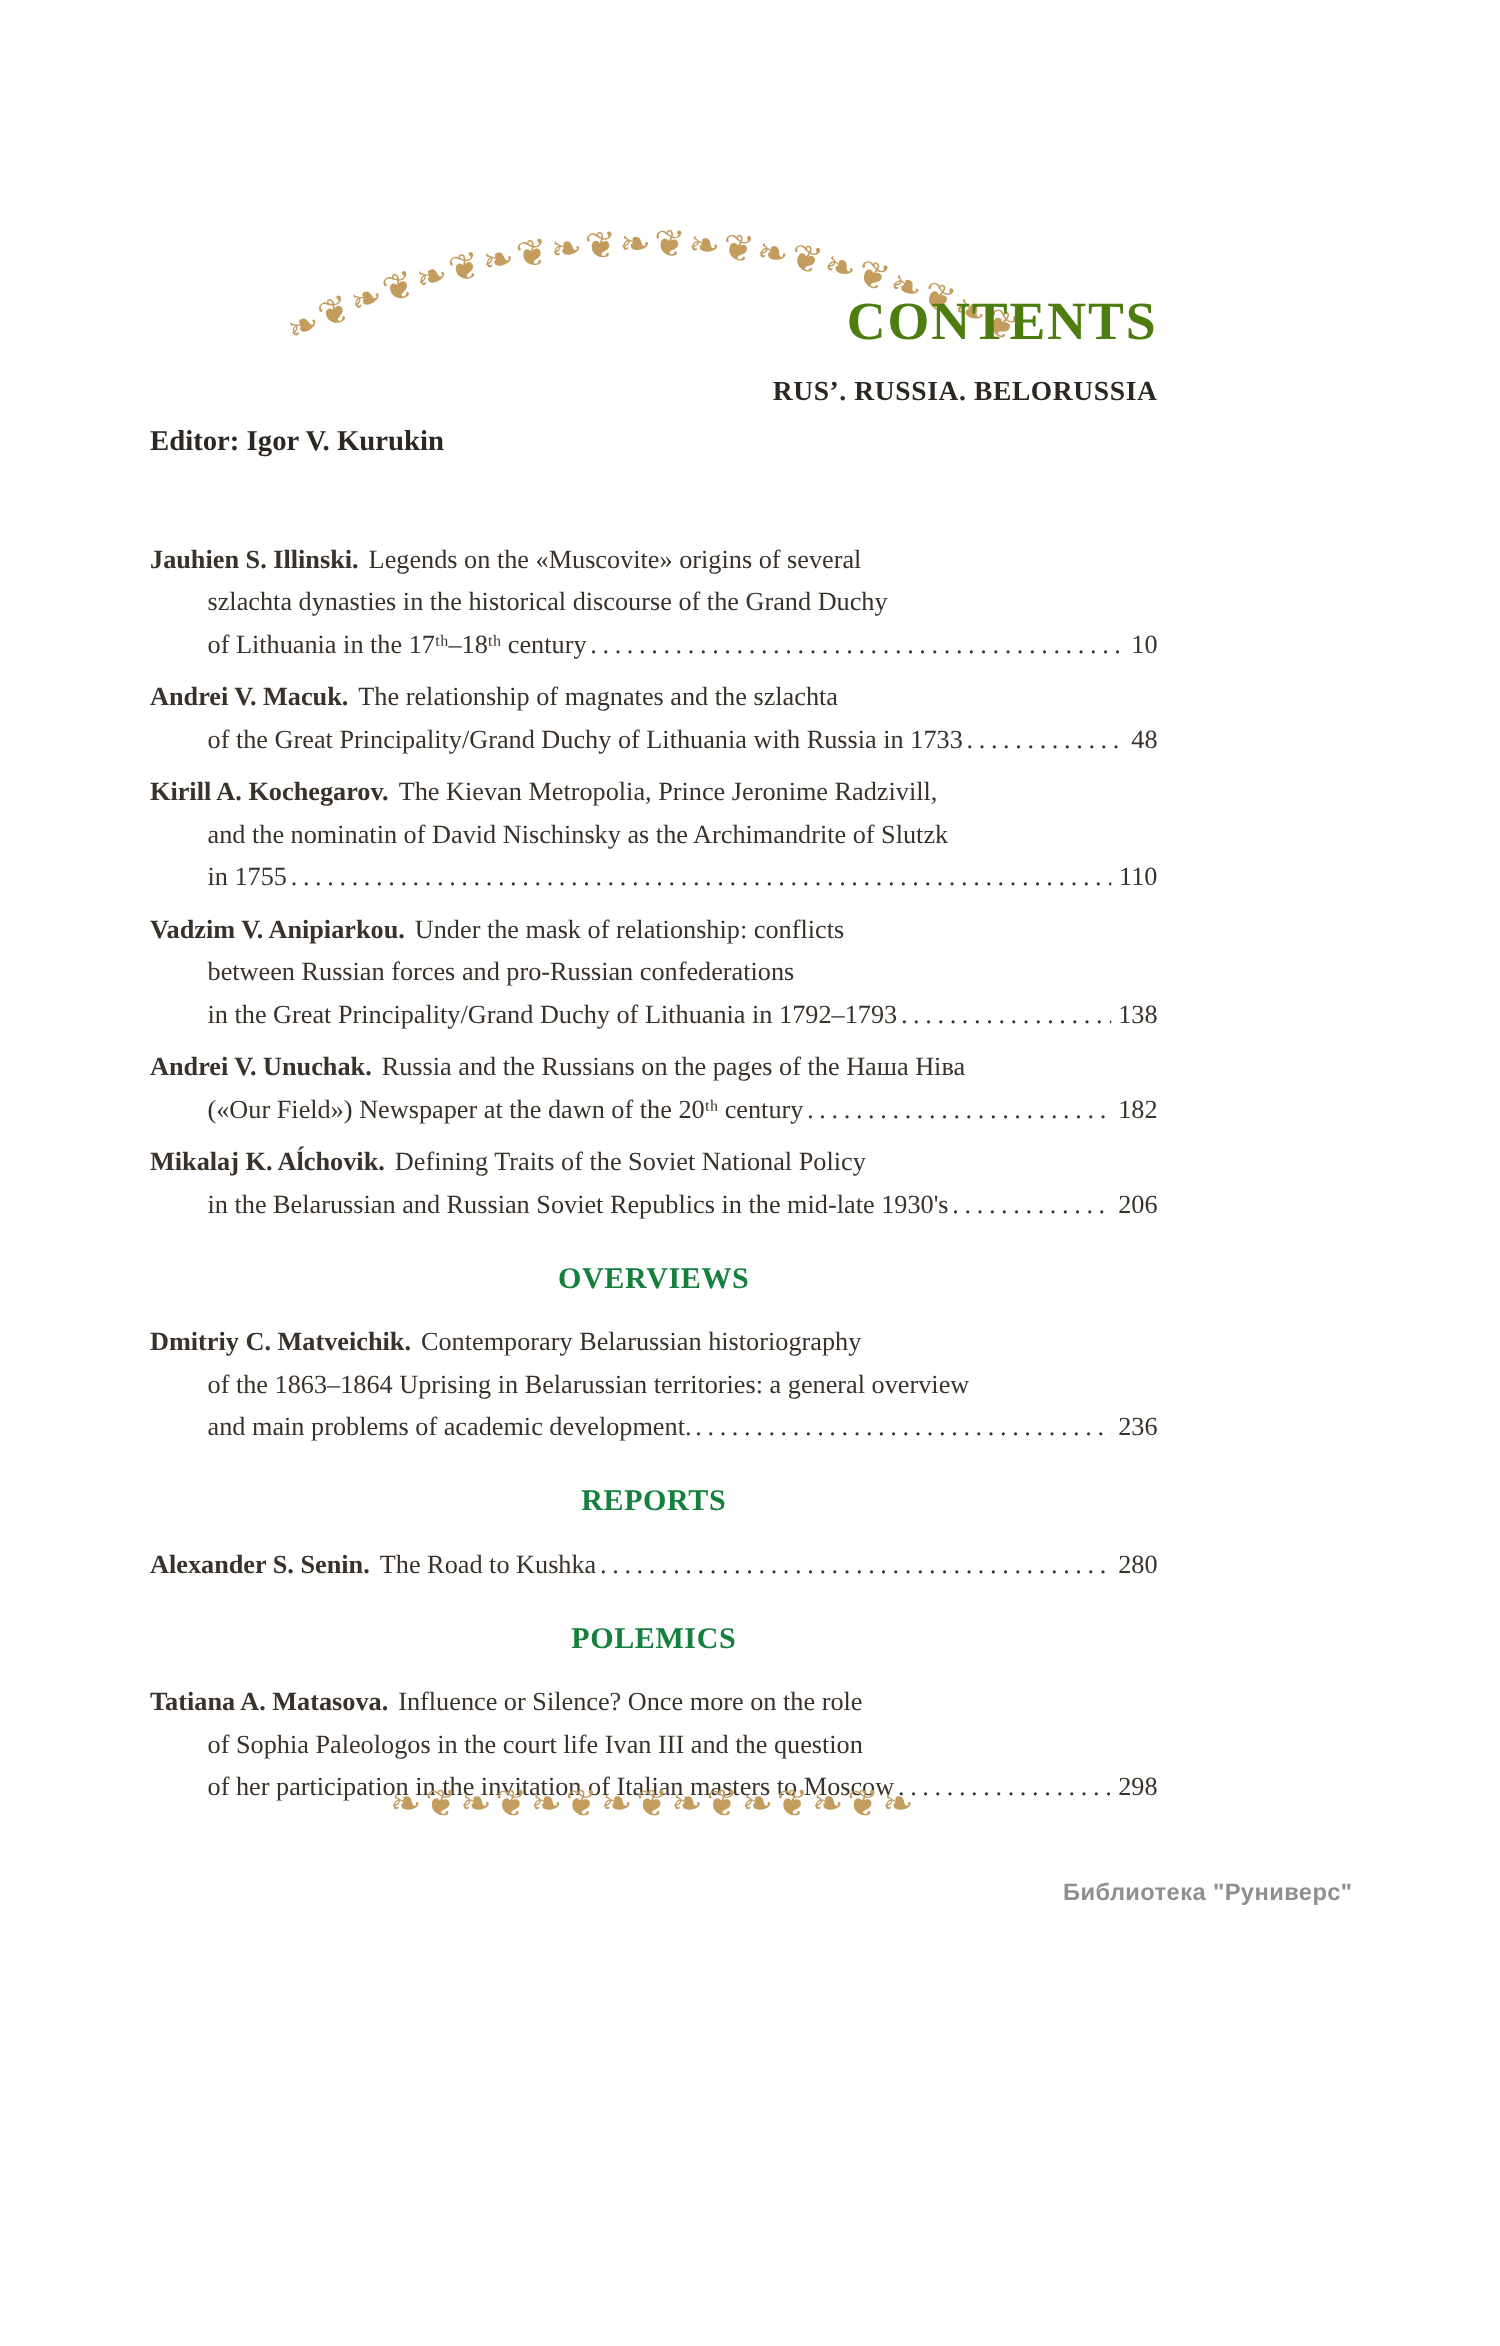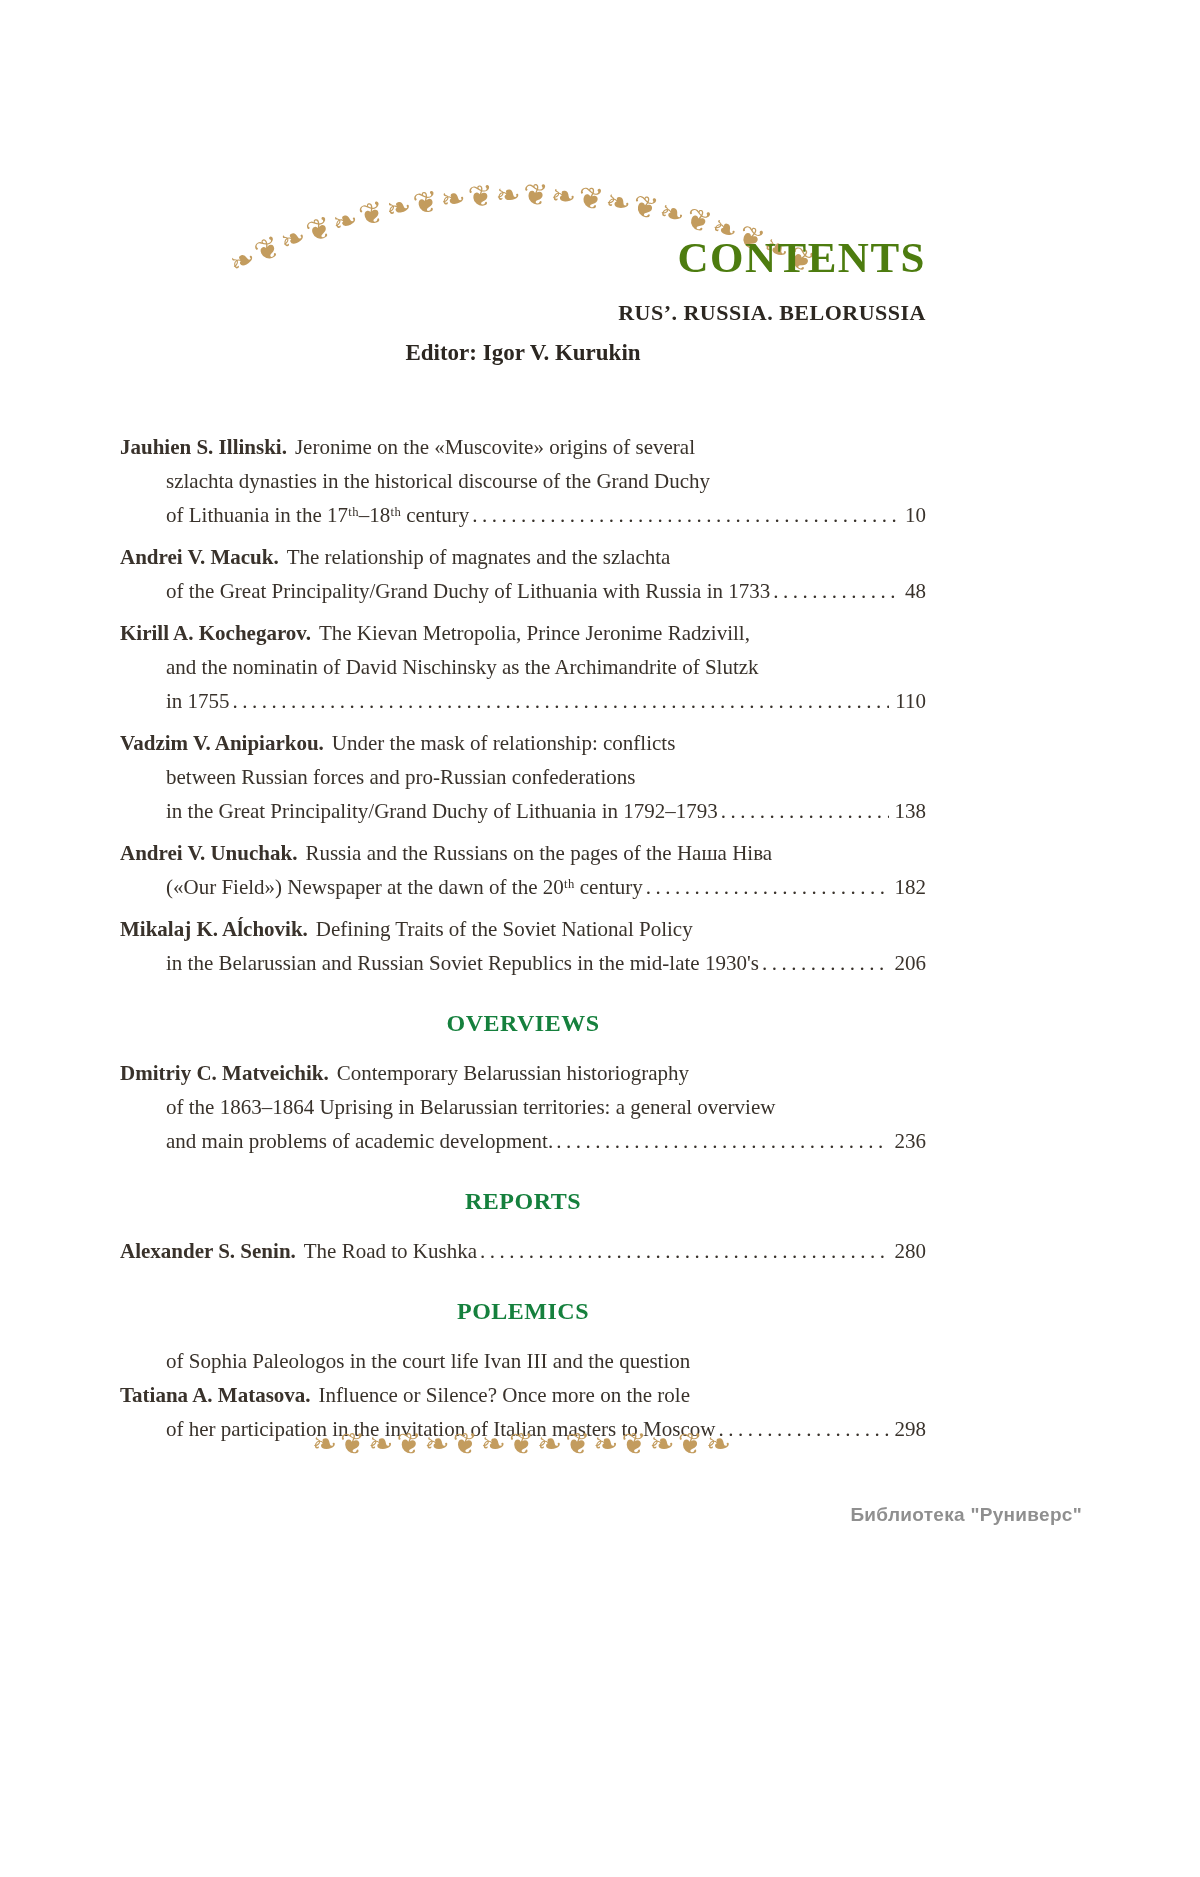--- a/index.html
+++ b/index.html
@@ -30,21 +30,21 @@
   }
   .subtitle {
     top: 299px; margin: 0;
     font-size: 22px; line-height: 28px;
     font-weight: 700; text-align: right;
     letter-spacing: .5px; color: #2c2721;
   }
   .editor {
     top: 338px; margin: 0;
     font-size: 23px; line-height: 30px;
-    font-weight: 700; text-align: center;
+    font-weight: 700; text-align: left;
     color: #2c2721;
   }
 
   .toc { top: 430px; font-size: 21px; line-height: 34px; }
   .entry { margin-bottom: 8px; }
   .line { white-space: nowrap; }
   .cont { padding-left: 46px; }
   .flexline { display: flex; align-items: baseline; }
   .flexline .t { flex: 0 0 auto; }
   .author { font-weight: 700; margin-right: .38em; }
@@ -85,21 +85,21 @@
   </svg>
 </div>
 
 <h1 class="col title">CONTENTS</h1>
 <h2 class="col subtitle">RUS’. RUSSIA. BELORUSSIA</h2>
 <h3 class="col editor">Editor: Igor V. Kurukin</h3>
 
 <div class="col toc">
 
   <div class="entry">
-    <div class="line"><span class="author">Jauhien S. Illinski.</span><span class="t">Jeronime on the «Muscovite» origins of several</span></div>
+    <div class="line"><span class="author">Jauhien S. Illinski.</span><span class="t">Legends on the «Muscovite» origins of several</span></div>
     <div class="line cont"><span class="t">szlachta dynasties in the historical discourse of the Grand Duchy</span></div>
     <div class="line cont flexline">
         <span class="t">of Lithuania in the 17ᵗʰ–18ᵗʰ century</span>
         <span class="dots">........................................................................................................................................................</span>
         <span class="page">10</span>
       </div>
   </div>
 
   <div class="entry">
     <div class="line"><span class="author">Andrei V. Macuk.</span><span class="t">The relationship of magnates and the szlachta</span></div>
@@ -167,22 +167,22 @@
         <span class="author">Alexander S. Senin.</span>
         <span class="t">The Road to Kushka</span>
         <span class="dots">........................................................................................................................................................</span>
         <span class="page">280</span>
       </div>
   </div>
 
   <div class="heading">POLEMICS</div>
 
   <div class="entry">
+    <div class="line"><span class="author">Tatiana A. Matasova.</span><span class="t">Influence or Silence? Once more on the role</span></div>
     <div class="line cont"><span class="t">of Sophia Paleologos in the court life Ivan III and the question</span></div>
-    <div class="line"><span class="author">Tatiana A. Matasova.</span><span class="t">Influence or Silence? Once more on the role</span></div>
     <div class="line cont flexline">
         <span class="t">of her participation in the invitation of Italian masters to Moscow</span>
         <span class="dots">........................................................................................................................................................</span>
         <span class="page">298</span>
       </div>
   </div>
 
 </div>
 
 <div class="col band">❧❦❧❦❧❦❧❦❧❦❧❦❧❦❧</div>

